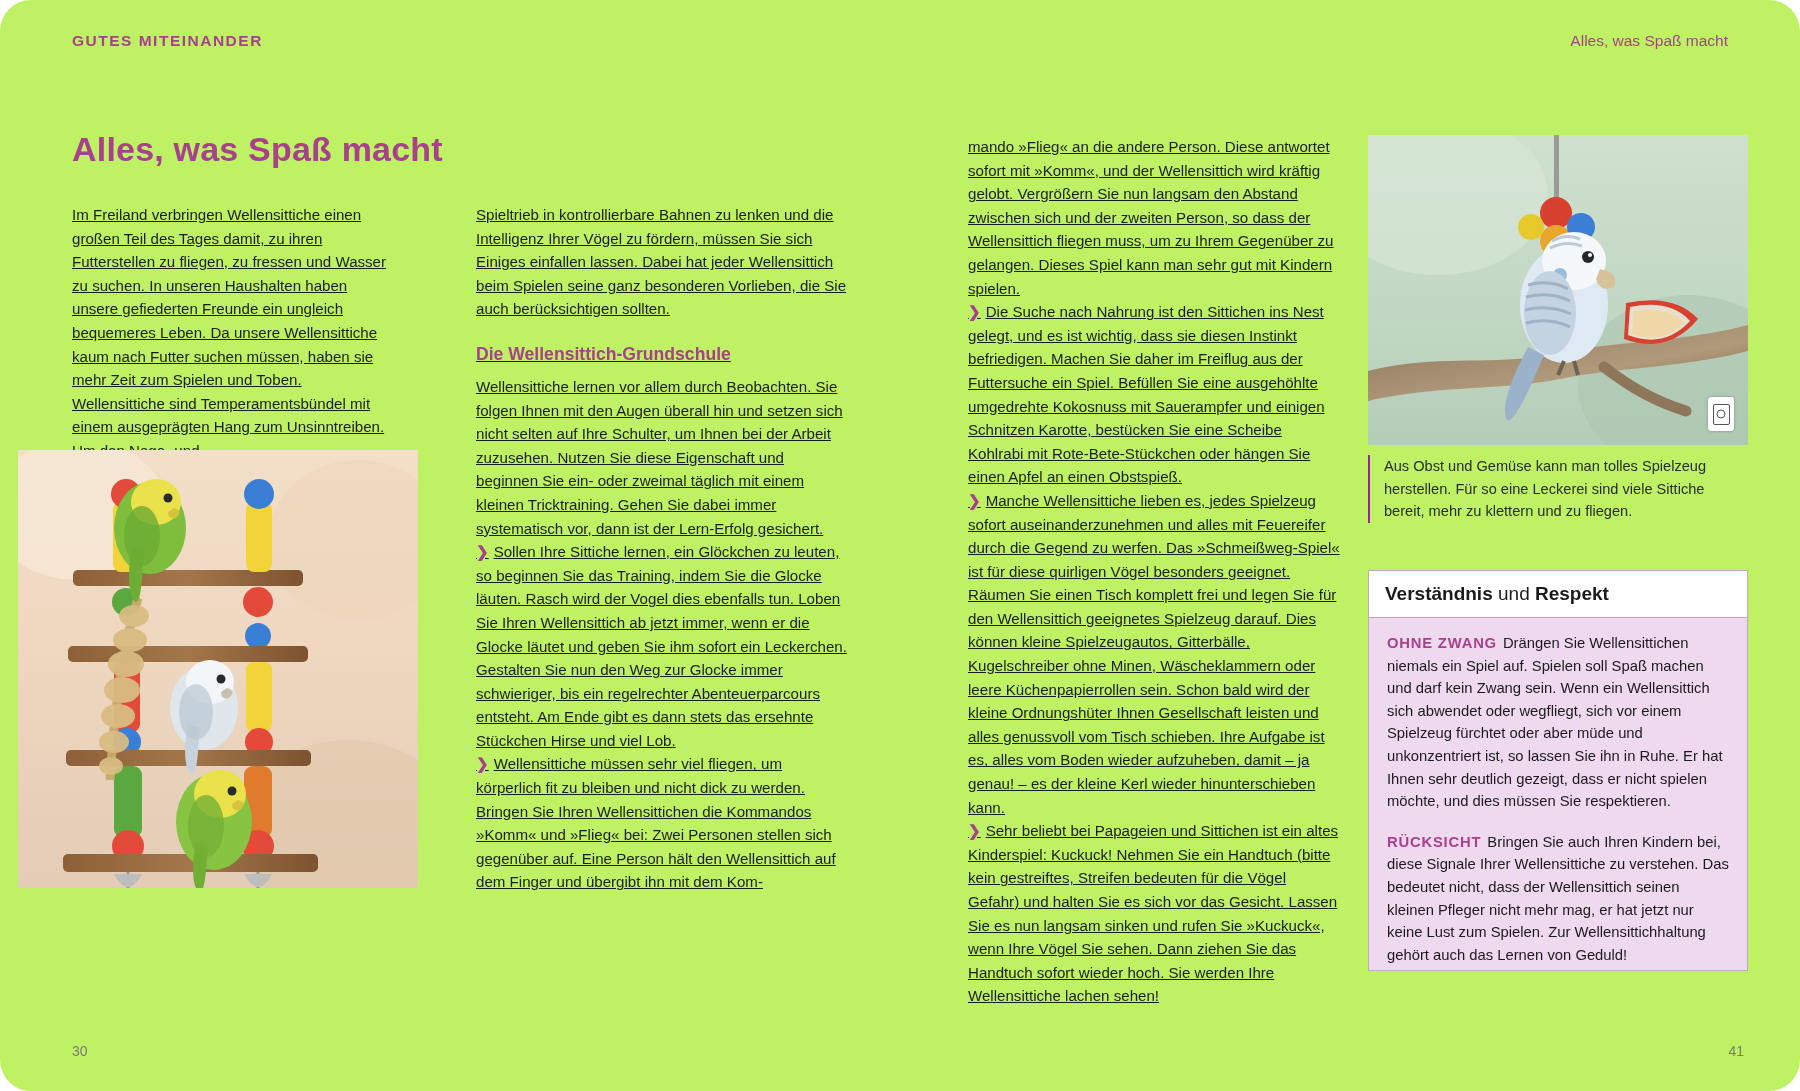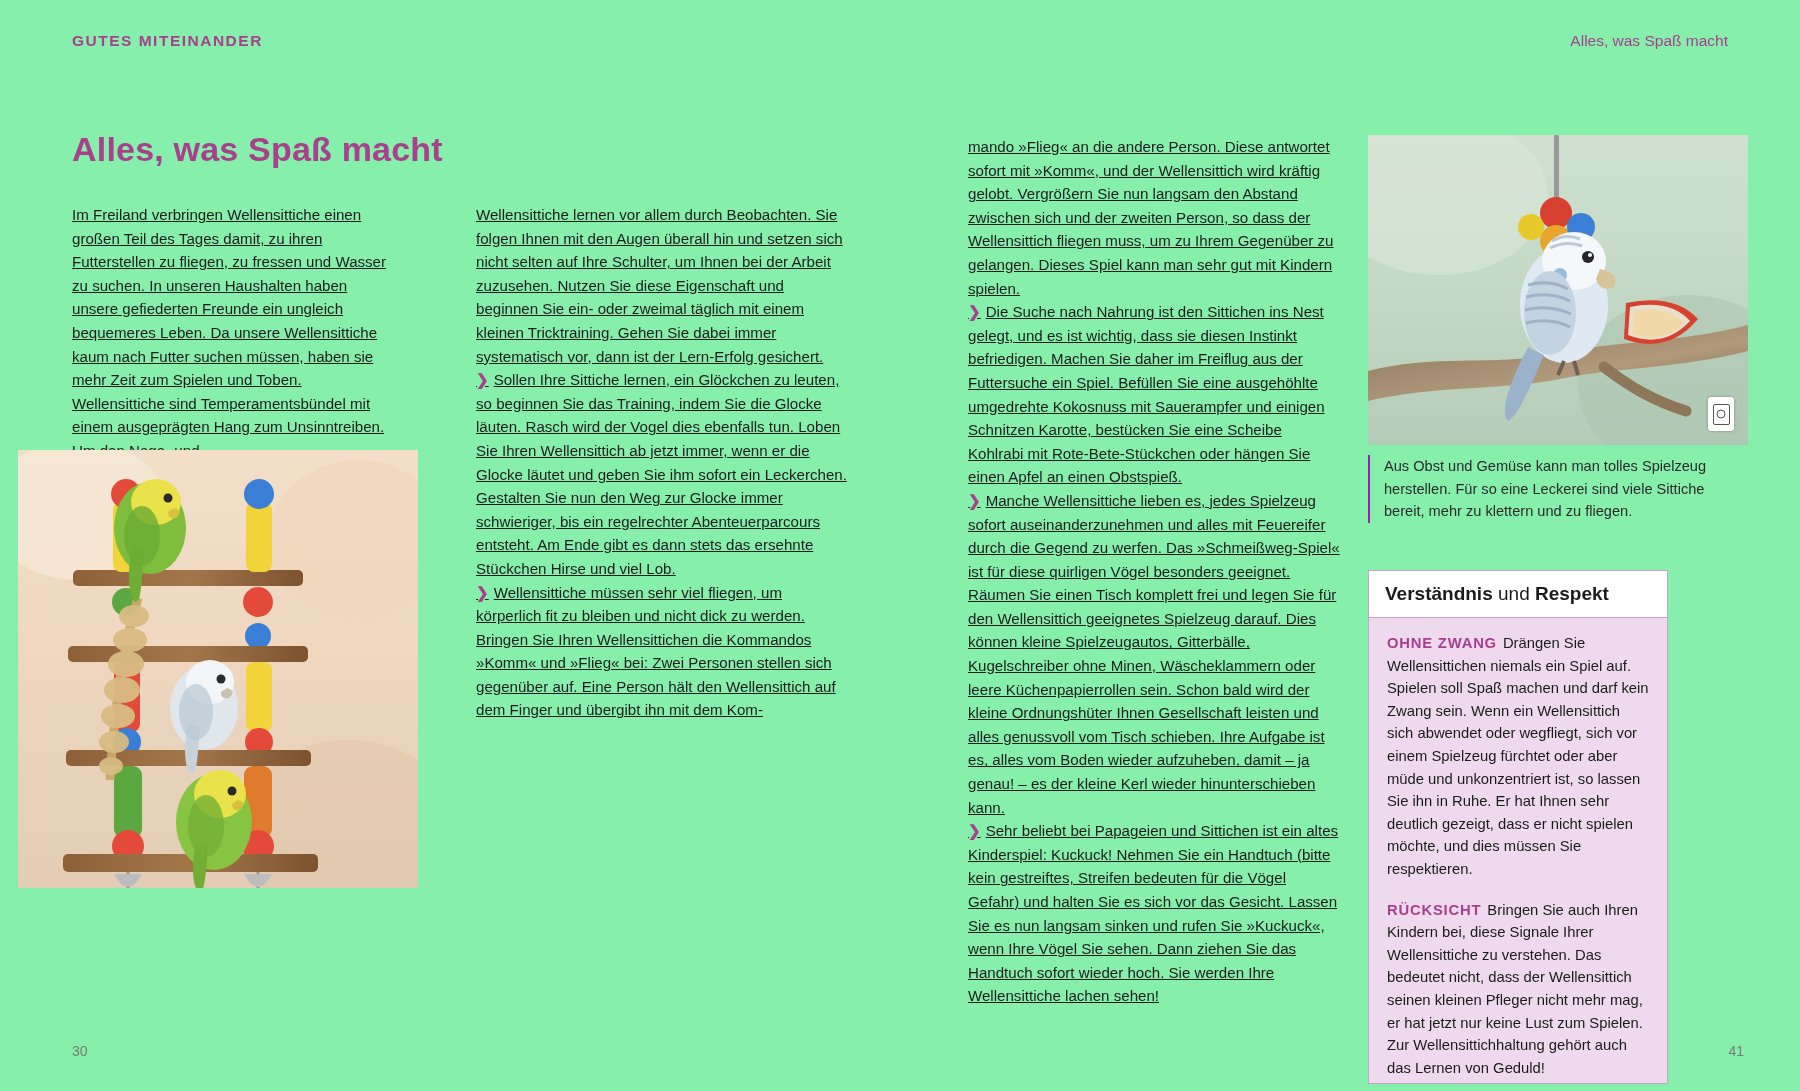--- a/index.html
+++ b/index.html
@@ -11,21 +11,22 @@
     width: 1800px; height: 1091px;
     font-family: "Liberation Sans", sans-serif;
     color: #1b1b1b;
     position: relative;
     overflow: hidden;
   }
   .page {
     position: absolute;
     left: 0; top: 0;
     width: 1800px; height: 1091px;
-    background: #86efac;
+    background: #bef264;
+    border-radius: 31px;
   }
 
   
   .runhead-left {
     position: absolute;
     left: 72px; top: 32px;
     font-size: 15.5px;
     letter-spacing: 1.5px;
     color: #a8408c;
     font-weight: 600;
@@ -161,21 +162,21 @@
     line-height: 22.5px;
     color: #2b2b2b;
     padding-left: 14px;
     border-left: 2px solid #a21caf;
   }
 
   
   .sidebox {
     position: absolute;
     left: 1368px; top: 570px;
-    width: 300px;
+    width: 380px;
     border: 1px solid #c9a3c3;
     background: #efd9ee;
   }
   .sidebox-head {
     background: #ffffff;
     border-bottom: 1px solid #c9a3c3;
     padding: 12px 16px 12px 16px;
     font-size: 19px;
     color: #1b1b1b;
   }
@@ -202,20 +203,22 @@
   <div class="runhead-left">GUTES MITEINANDER</div>
   <div class="runhead-right">Alles, was Spaß macht</div>
 
   <div class="chapter-title">Alles, was Spaß macht</div>
 
   <div class="col col1">
     <p>Im Freiland verbringen Wellensittiche einen großen Teil des Tages damit, zu ihren Futterstellen zu fliegen, zu fressen und Wasser zu suchen. In unseren Haushalten haben unsere gefiederten Freunde ein ungleich bequemeres Leben. Da unsere Wellensittiche kaum nach Futter suchen müssen, haben sie mehr Zeit zum Spielen und Toben. Wellensittiche sind Temperamentsbündel mit einem ausgeprägten Hang zum Unsinntreiben. Um den Nage- und</p>
   </div>
 
   <div class="col col2">
+    <p>Spieltrieb in kontrollierbare Bahnen zu lenken und die Intelligenz Ihrer Vögel zu fördern, müssen Sie sich Einiges einfallen lassen. Dabei hat jeder Wellensittich beim Spielen seine ganz besonderen Vorlieben, die Sie auch berücksichtigen sollten.</p>
+    <p class="subhead">Die Wellensittich-Grundschule</p>
     <p>Wellensittiche lernen vor allem durch Beobachten. Sie folgen Ihnen mit den Augen überall hin und setzen sich nicht selten auf Ihre Schulter, um Ihnen bei der Arbeit zuzusehen. Nutzen Sie diese Eigenschaft und beginnen Sie ein- oder zweimal täglich mit einem kleinen Tricktraining. Gehen Sie dabei immer systematisch vor, dann ist der Lern-Erfolg gesichert.</p>
     <p><span class="arrow">❯</span><span>Sollen Ihre Sittiche lernen, ein Glöckchen zu leuten, so beginnen Sie das Training, indem Sie die Glocke läuten. Rasch wird der Vogel dies ebenfalls tun. Loben Sie Ihren Wellensittich ab jetzt immer, wenn er die Glocke läutet und geben Sie ihm sofort ein Leckerchen. Gestalten Sie nun den Weg zur Glocke immer schwieriger, bis ein regelrechter Abenteuerparcours entsteht. Am Ende gibt es dann stets das ersehnte Stückchen Hirse und viel Lob.</span></p>
     <p><span class="arrow">❯</span><span>Wellensittiche müssen sehr viel fliegen, um körperlich fit zu bleiben und nicht dick zu werden. Bringen Sie Ihren Wellensittichen die Kommandos »Komm« und »Flieg« bei: Zwei Personen stellen sich gegenüber auf. Eine Person hält den Wellensittich auf dem Finger und übergibt ihn mit dem Kom-</span></p>
   </div>
 
   <div class="col col3">
     <p>mando »Flieg« an die andere Person. Diese antwortet sofort mit »Komm«, und der Wellensittich wird kräftig gelobt. Vergrößern Sie nun langsam den Abstand zwischen sich und der zweiten Person, so dass der Wellensittich fliegen muss, um zu Ihrem Gegenüber zu gelangen. Dieses Spiel kann man sehr gut mit Kindern spielen.</p>
     <p><span class="arrow">❯</span><span>Die Suche nach Nahrung ist den Sittichen ins Nest gelegt, und es ist wichtig, dass sie diesen Instinkt befriedigen. Machen Sie daher im Freiflug aus der Futtersuche ein Spiel. Befüllen Sie eine ausgehöhlte umgedrehte Kokosnuss mit Sauerampfer und einigen Schnitzen Karotte, bestücken Sie eine Scheibe Kohlrabi mit Rote-Bete-Stückchen oder hängen Sie einen Apfel an einen Obstspieß.</span></p>
     <p><span class="arrow">❯</span><span>Manche Wellensittiche lieben es, jedes Spielzeug sofort auseinanderzunehmen und alles mit Feuereifer durch die Gegend zu werfen. Das »Schmeißweg-Spiel« ist für diese quirligen Vögel besonders geeignet. Räumen Sie einen Tisch komplett frei und legen Sie für den Wellensittich geeignetes Spielzeug darauf. Dies können kleine Spielzeugautos, Gitterbälle, Kugelschreiber ohne Minen, Wäscheklammern oder leere Küchenpapierrollen sein. Schon bald wird der kleine Ordnungshüter Ihnen Gesellschaft leisten und alles genussvoll vom Tisch schieben. Ihre Aufgabe ist es, alles vom Boden wieder aufzuheben, damit – ja genau! – es der kleine Kerl wieder hinunterschieben kann.</span></p>
     <p><span class="arrow">❯</span><span>Sehr beliebt bei Papageien und Sittichen ist ein altes Kinderspiel: Kuckuck! Nehmen Sie ein Handtuch (bitte kein gestreiftes, Streifen bedeuten für die Vögel Gefahr) und halten Sie es sich vor das Gesicht. Lassen Sie es nun langsam sinken und rufen Sie »Kuckuck«, wenn Ihre Vögel Sie sehen. Dann ziehen Sie das Handtuch sofort wieder hoch. Sie werden Ihre Wellensittiche lachen sehen!</span></p>

